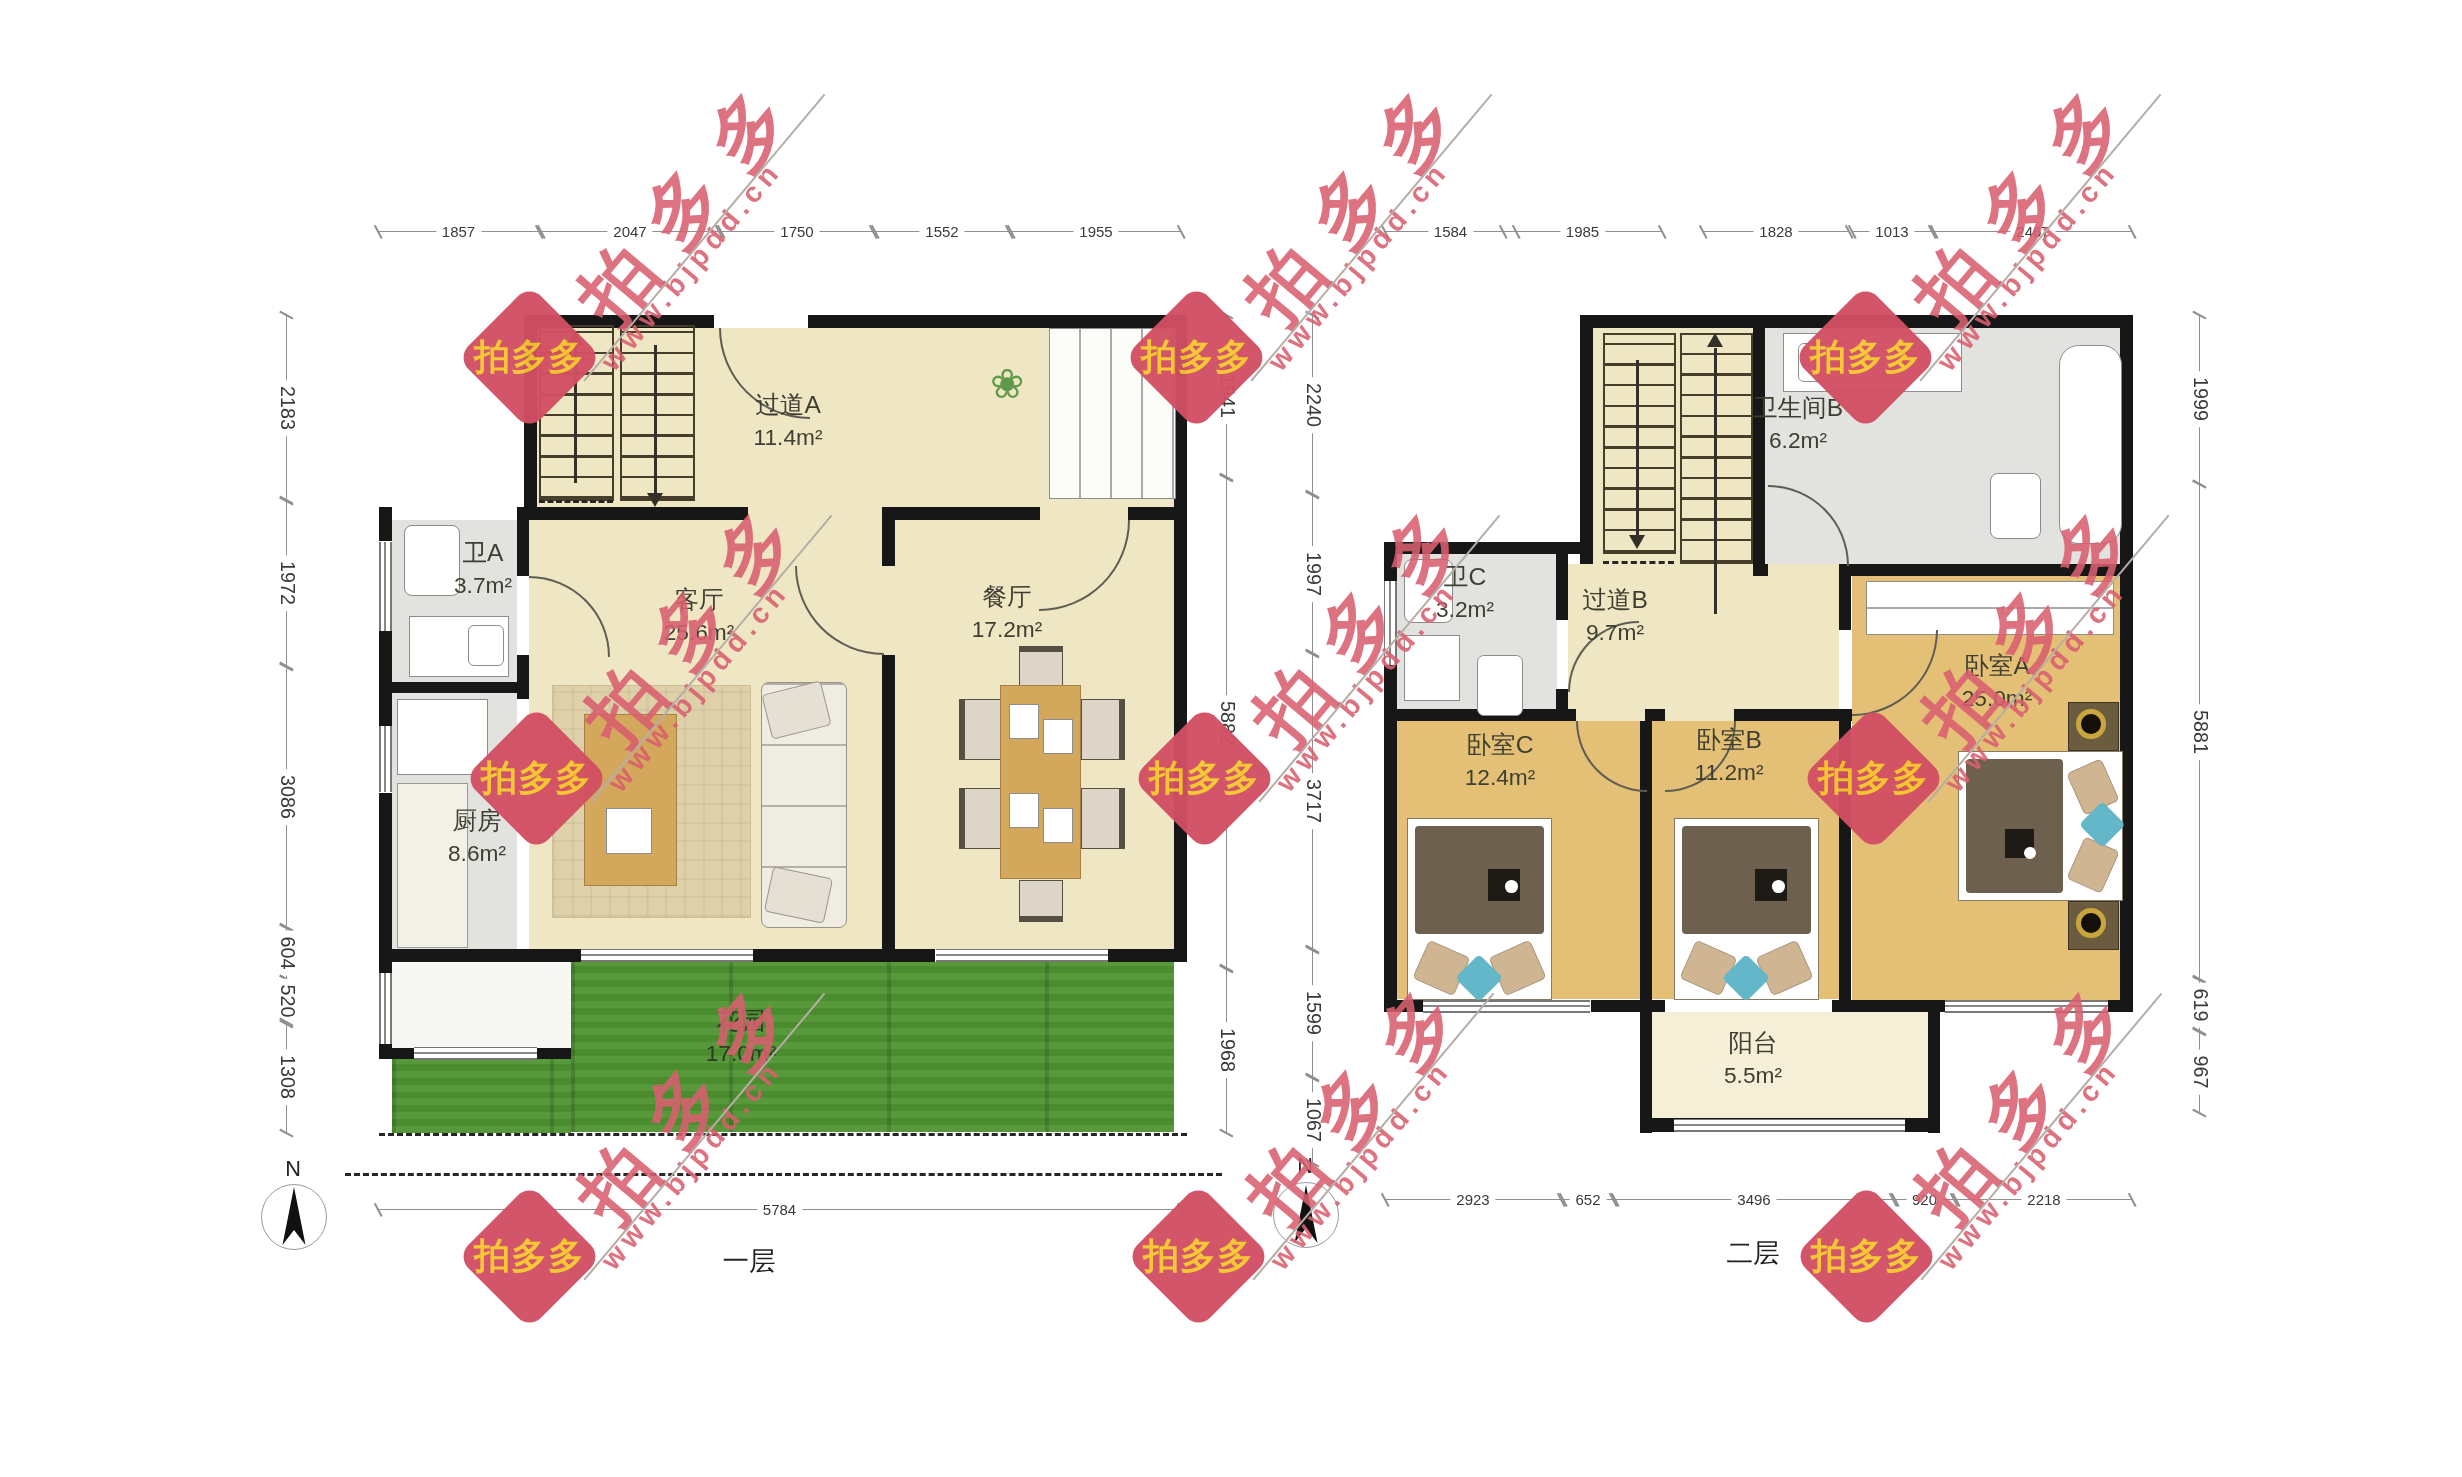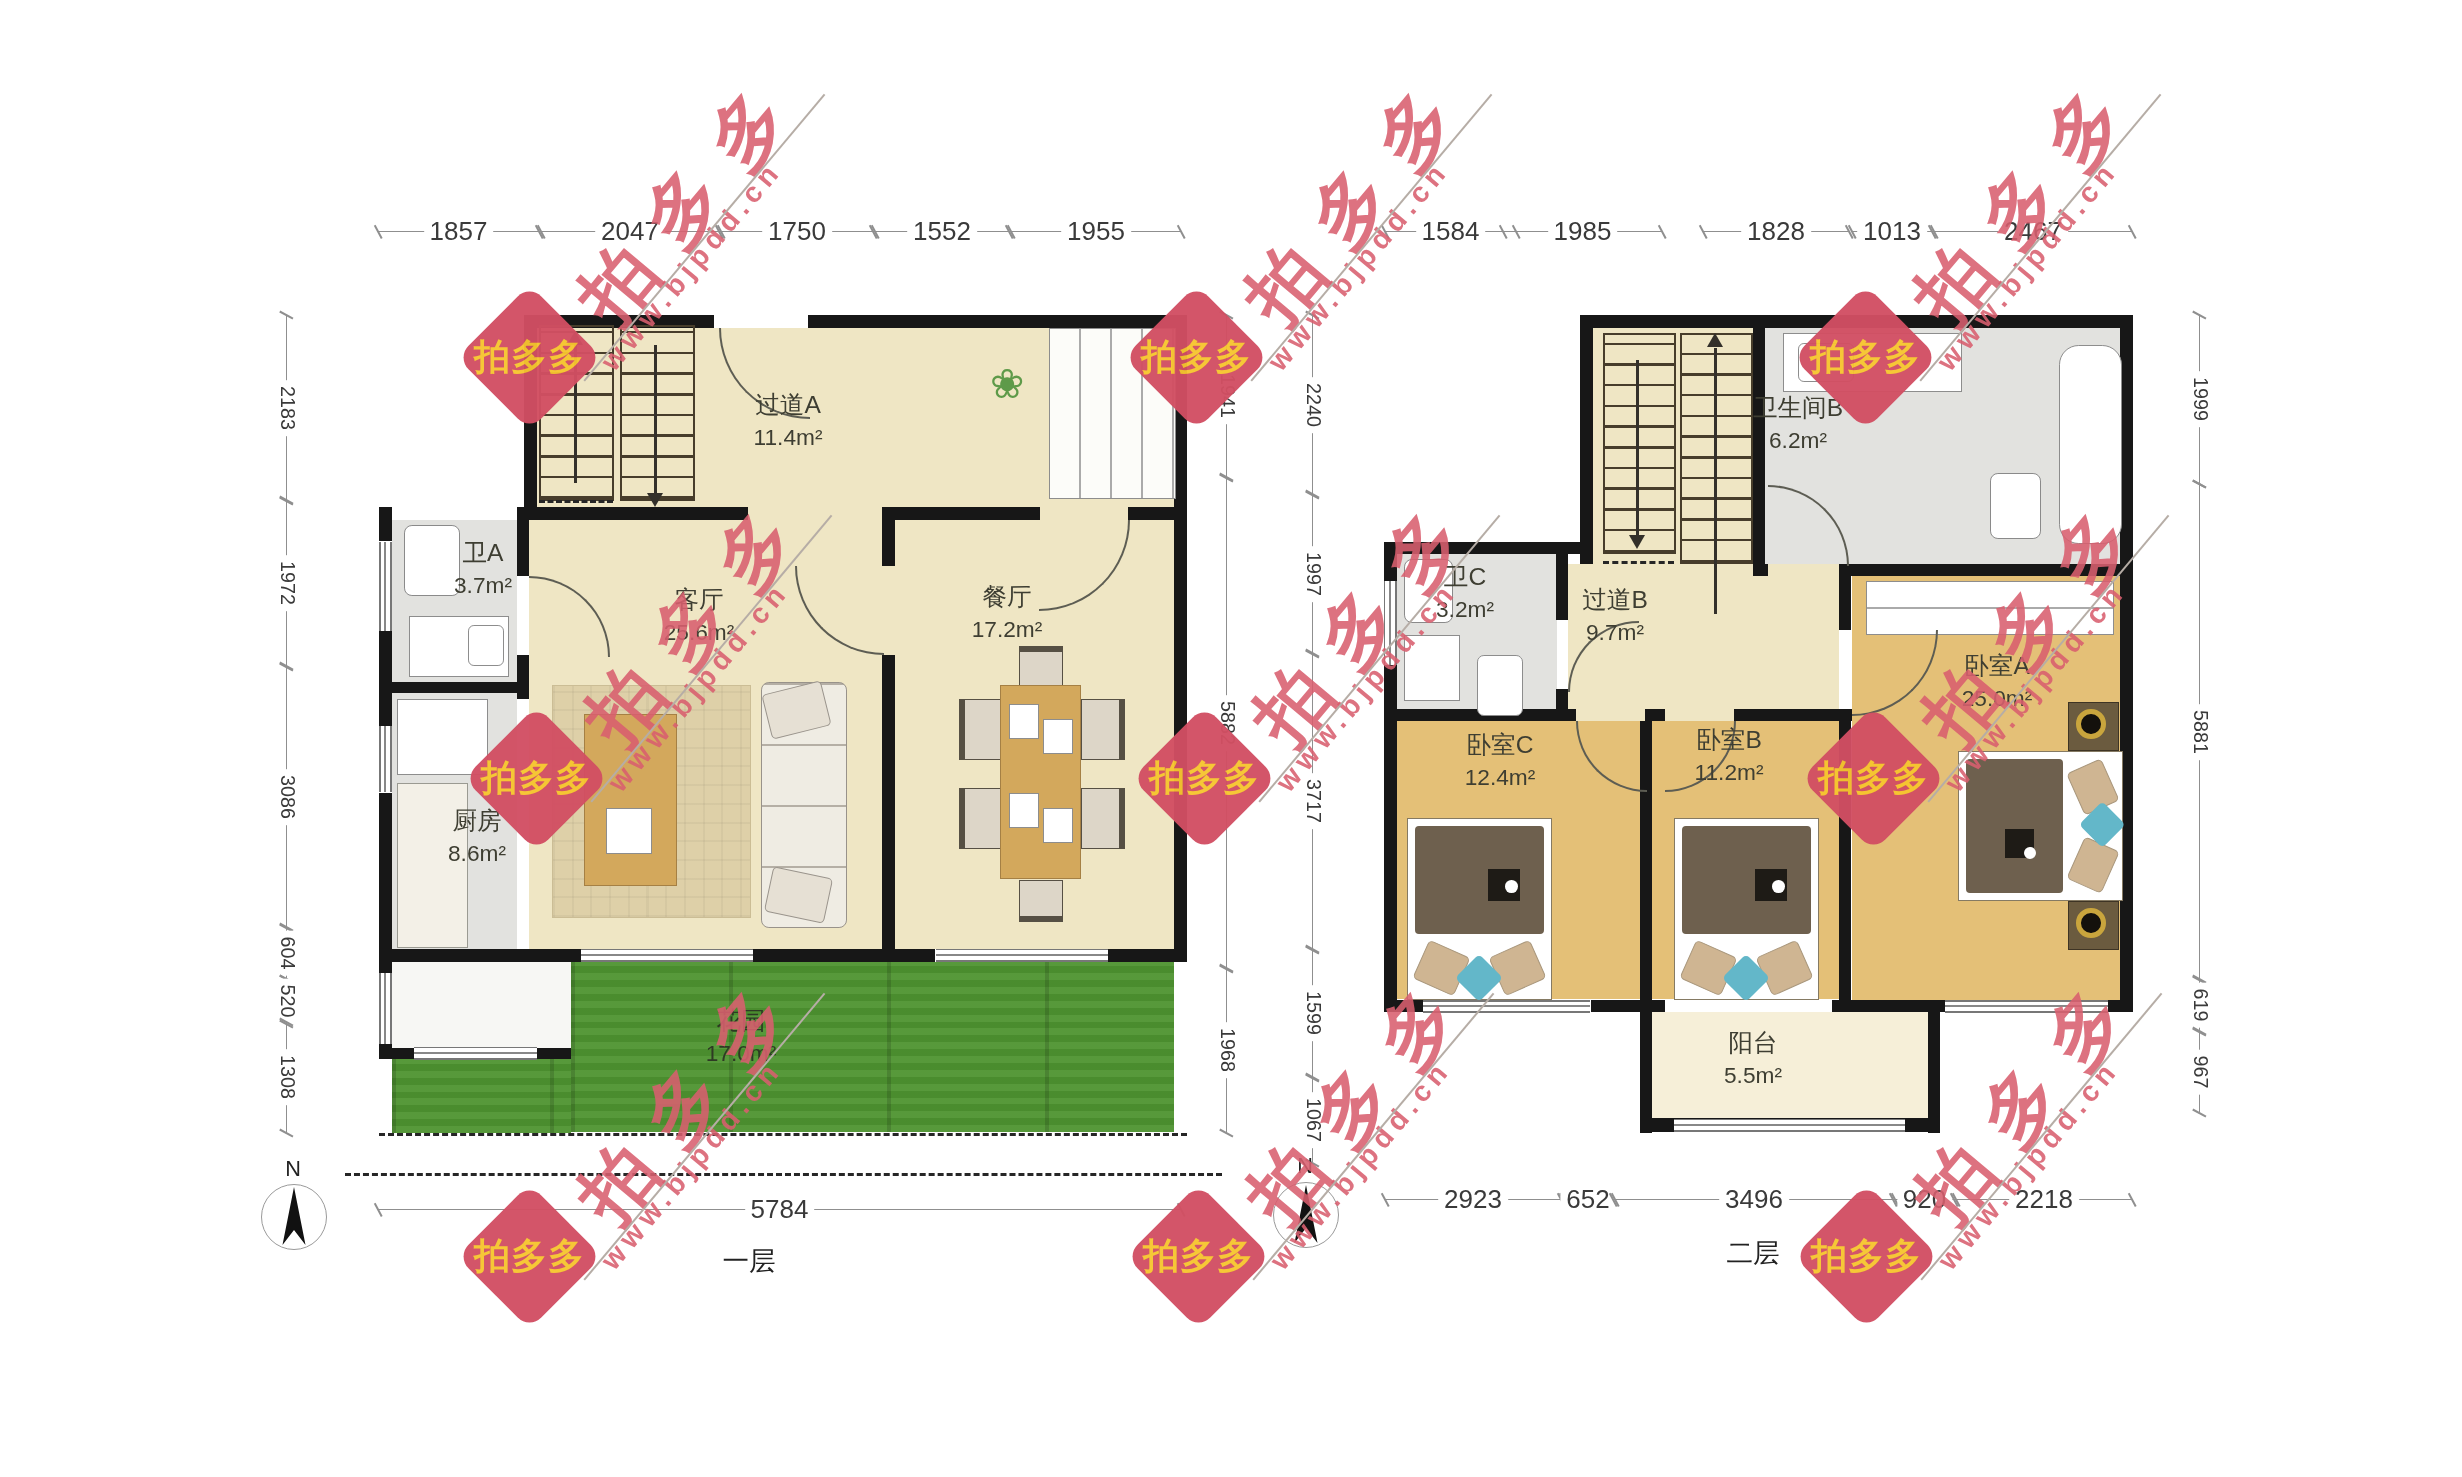--- a/index.html
+++ b/index.html
@@ -15,21 +15,21 @@
   .garden{background:#4e9430;
      background-image:repeating-linear-gradient(90deg,rgba(0,0,0,.14) 0 3.9px,rgba(0,0,0,0) 3.9px 158px),
                       repeating-linear-gradient(0deg,rgba(255,255,255,.05) 0 6.9px,rgba(0,0,0,.05) 6.9px 13.8px);}
   .rlabel{position:absolute;transform:translate(-50%,-50%);text-align:center;color:#3e3e32;line-height:1.4;white-space:nowrap;z-index:30;}
   .rlabel .rn{font-size:24.6px;display:block;}
   .rlabel .ra{font-size:22.7px;display:block;}
   .flabel{position:absolute;transform:translate(-50%,-50%);font-size:26.6px;color:#222;z-index:40;}
   
   .dimh{position:absolute;border-top:1.5px solid #8f8f8f;z-index:20;}
   .dimv{position:absolute;border-left:1.5px solid #8f8f8f;z-index:20;}
-  .dimh .dl{position:absolute;left:50%;top:0;transform:translate(-50%,-52%);background:#fff;padding:0 5.9px;font-size:26px;color:#3a3a3a;white-space:nowrap;}
+  .dimh .dl{position:absolute;left:50%;top:0;transform:translate(-50%,-52%);background:#fff;padding:0 5.9px;font-size:15px;color:#3a3a3a;white-space:nowrap;}
   .dimv .dl{position:absolute;top:50%;left:0;transform:translate(-50%,-50%) rotate(90deg);background:#fff;padding:0 5.9px;font-size:19.7px;color:#3a3a3a;white-space:nowrap;}
   .dimh::before,.dimh::after{content:"";position:absolute;width:14.8px;height:1.5px;background:#8f8f8f;top:-1.5px;transform:rotate(62deg);}
   .dimh::before{left:-6.4px;} .dimh::after{right:-6.4px;}
   .dimv::before,.dimv::after{content:"";position:absolute;width:14.8px;height:1.5px;background:#8f8f8f;left:-7.9px;transform:rotate(28deg);}
   .dimv::before{top:-1px;} .dimv::after{bottom:-1px;}
   
   .arc{position:absolute;z-index:12;}
   .arc-tr{border-left:2px solid #5d5d53;border-bottom:2px solid #5d5d53;border-bottom-left-radius:100%;}
   .arc-tl{border-right:2px solid #5d5d53;border-bottom:2px solid #5d5d53;border-bottom-right-radius:100%;}
   .arc-br{border-left:2px solid #5d5d53;border-top:2px solid #5d5d53;border-top-left-radius:100%;}

